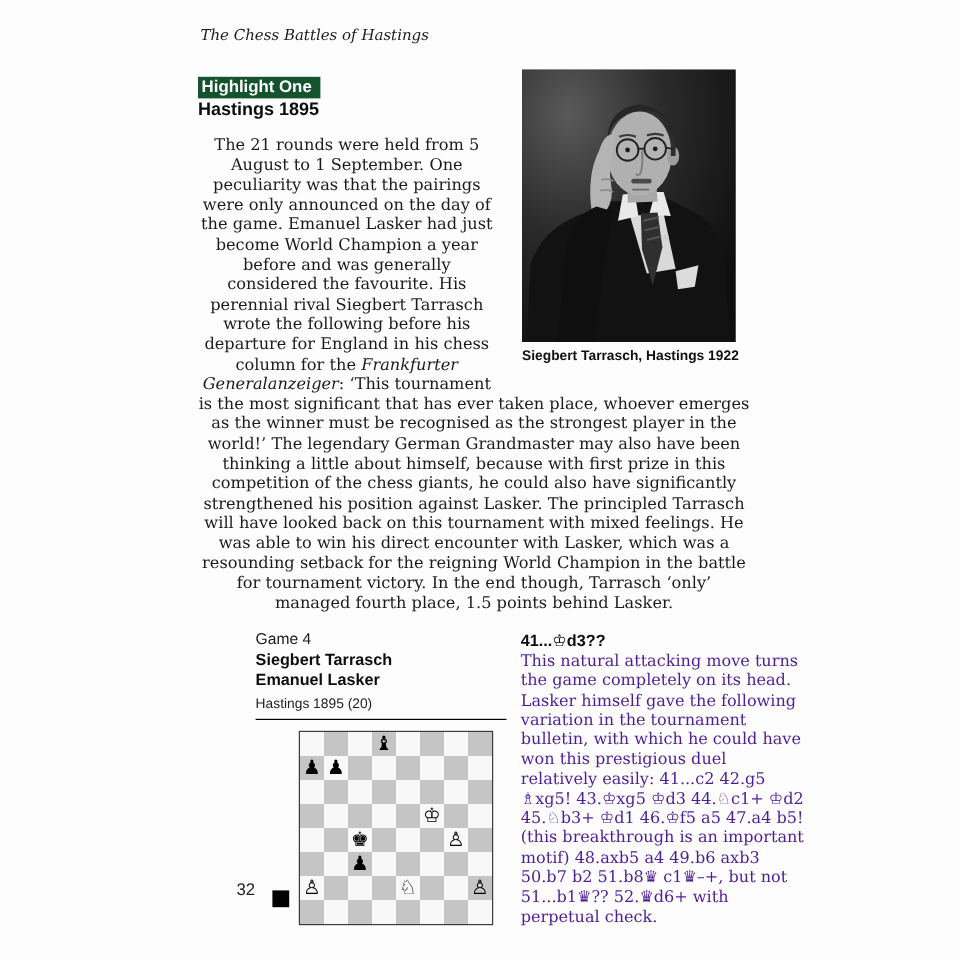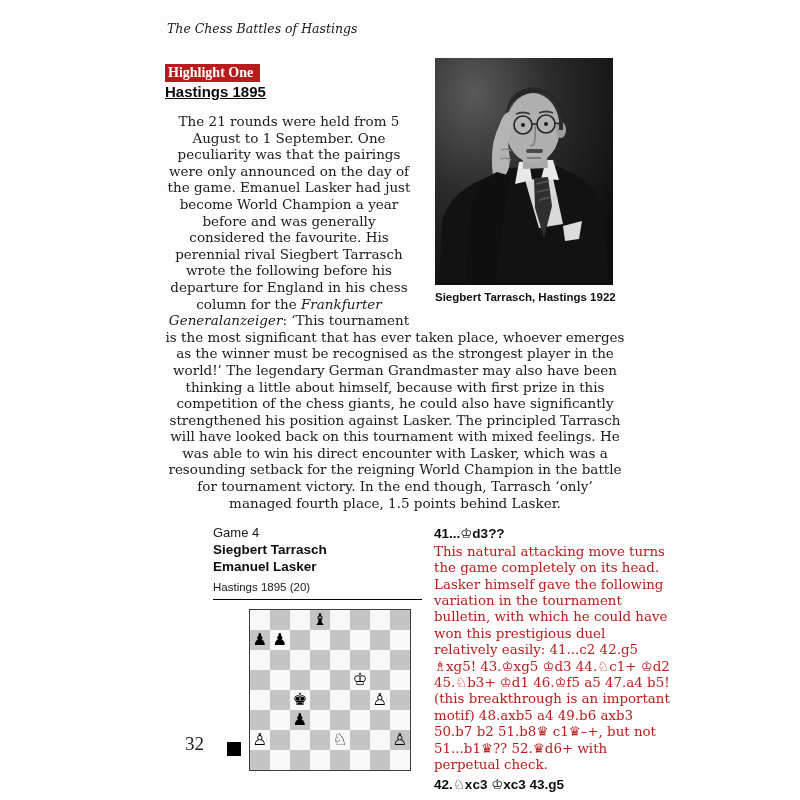--- a/index.html
+++ b/index.html
@@ -17,27 +17,27 @@
 
   
   .photo-figure { float:right; width:190px; margin:-4px 0 10px 22px; }
   .photo-svg { display:block; width:178px; height:227px; background:#161616; }
   .photo-caption {
     font-family:"Liberation Sans","DejaVu Sans",sans-serif; font-weight:bold;
     font-size:11.5px; line-height:13px; margin-top:6px; color:#111;
   }
 
   .highlight-label {
-    display:inline-block; background:#b91c1c; color:#fff;
-    font-family:Liberation Serif, serif; font-weight:bold;
+    display:inline-block; background:#14532d; color:#fff;
+    font-family:Liberation Sans, sans-serif; font-weight:bold;
     font-size:14px; line-height:17px; padding:0 7px 1px 3px;
   }
   .section-title {
     font-family:"Liberation Sans","DejaVu Sans",sans-serif; font-weight:bold;
-    font-size:15px; line-height:18px; margin:1px 0 0 0; color:#0d0d0d;text-decoration:underline;
+    font-size:15px; line-height:18px; margin:1px 0 0 0; color:#0d0d0d;
   }
 
   .intro {
     font-size:13.5px; line-height:16.6px; margin-top:12px; text-align:center;
     color:#1b1b1b;
   }
   .intro .news-italic { font-style:italic; }
 
   
   .game-columns { clear:none; display:flex; margin-top:9px;margin-left:48px; }
@@ -76,30 +76,30 @@
   .to-move-marker {
     position:absolute; left:-22px; bottom:15px; width:14px; height:14px; background:#000;
   }
 
   .move-heading {
     font-family:"Liberation Sans","DejaVu Sans",sans-serif; font-weight:bold;
     font-size:13.5px; line-height:17px; color:#0d0d0d;
   }
   .analysis-body {
     font-family:"DejaVu Serif","DejaVu Sans",serif;
-    font-size:13.4px; line-height:16.4px; margin-top:2px; color:#b91c1c;
+    font-size:13.4px; line-height:16.4px; margin-top:2px; color:#4c1d95;
   }
   .moves-bold {
     font-family:"Liberation Sans","DejaVu Sans",sans-serif; font-weight:bold;
     font-size:13.5px; line-height:17px; margin-top:3px; color:#0d0d0d;
   }
 
   .page-number {
-    position:absolute; left:185px; top:733px;
-    font-family:Liberation Serif, serif; font-size:19px; color:#222;
+    position:absolute; left:197px; top:733px;
+    font-family:Liberation Sans, sans-serif; font-size:14px; color:#222;
   }
 </style>
 </head>
 <body>
 
 <div class="page">
   <div class="content">
 
     <div class="running-header">The Chess Battles of Hastings</div>
 
@@ -244,21 +244,20 @@
                 <div class="sq dark" style="background: rgb(197, 197, 197);"></div>
                 <div class="sq"></div>
               </div>
             <div class="to-move-marker"></div>
           </div>
         </div>
 
         <div class="game-right">
           <div class="move-heading">41...♔d3??</div>
           <p class="analysis-body" style="margin:2px 0 0 0;">This natural attacking move turns the game completely on its head. Lasker himself gave the following variation in the tournament bulletin, with which he could have won this prestigious duel relatively easily: 41...c2 42.g5 ♗xg5! 43.♔xg5 ♔d3 44.♘c1+ ♔d2 45.♘b3+ ♔d1 46.♔f5 a5 47.a4 b5! (this breakthrough is an important motif) 48.axb5 a4 49.b6 axb3 50.b7 b2 51.b8♛ c1♛–+, but not 51...b1♛?? 52.♛d6+ with perpetual check.</p>
-          <div class="moves-bold">42.♘xc3 ♔xc3 43.g5</div>
         </div>
 
       </div>
     </div>
   </div>
 
   <div class="page-number">32</div>
 </div>
 
 </body></html>

